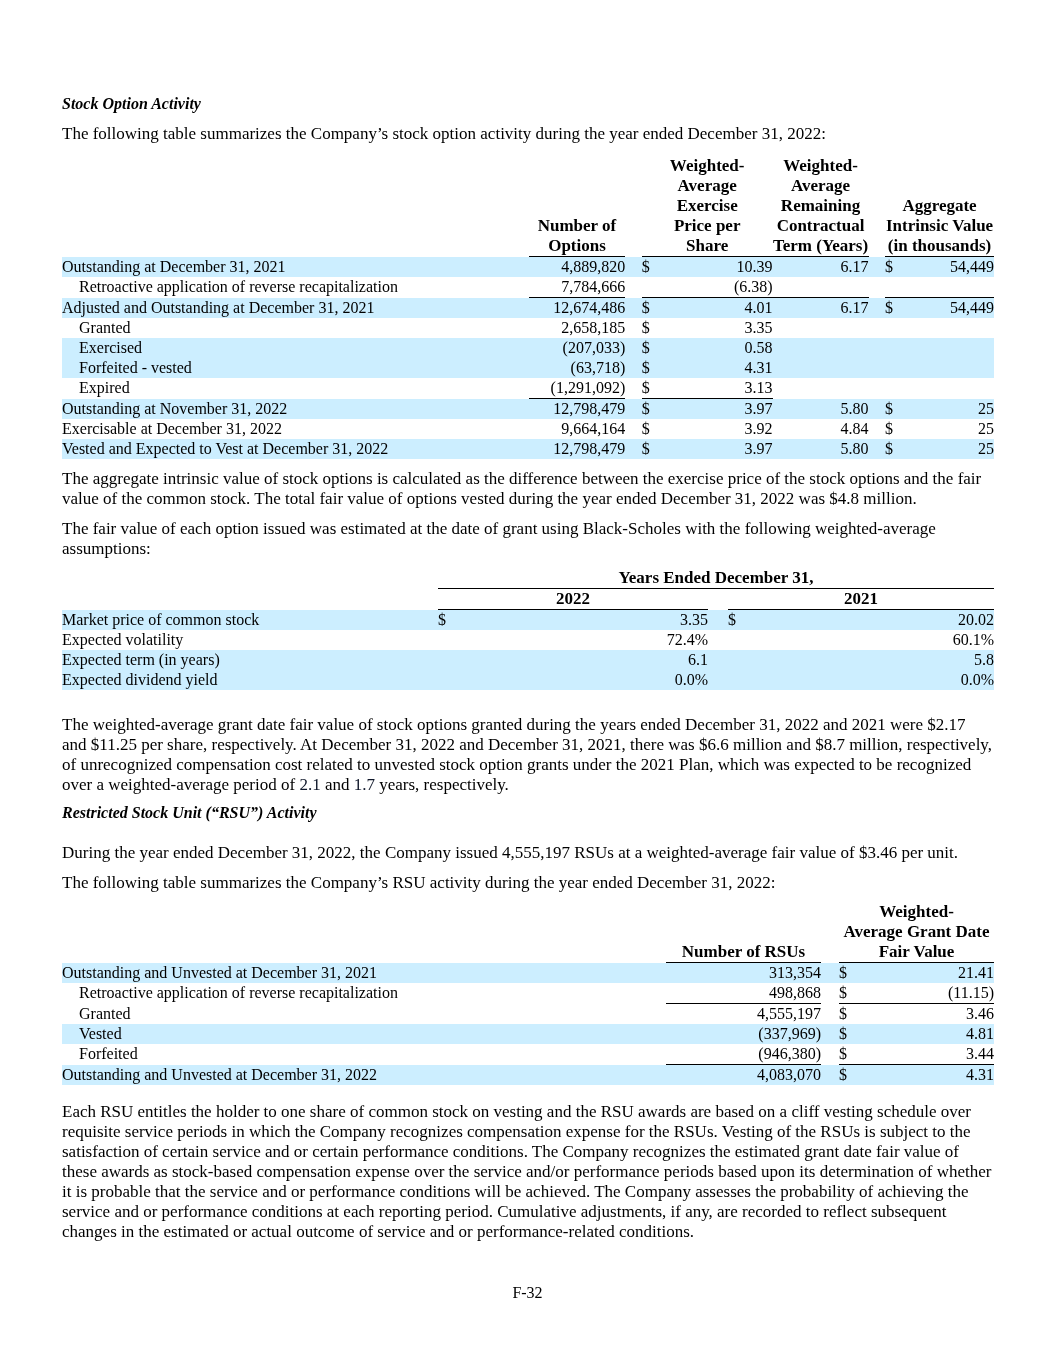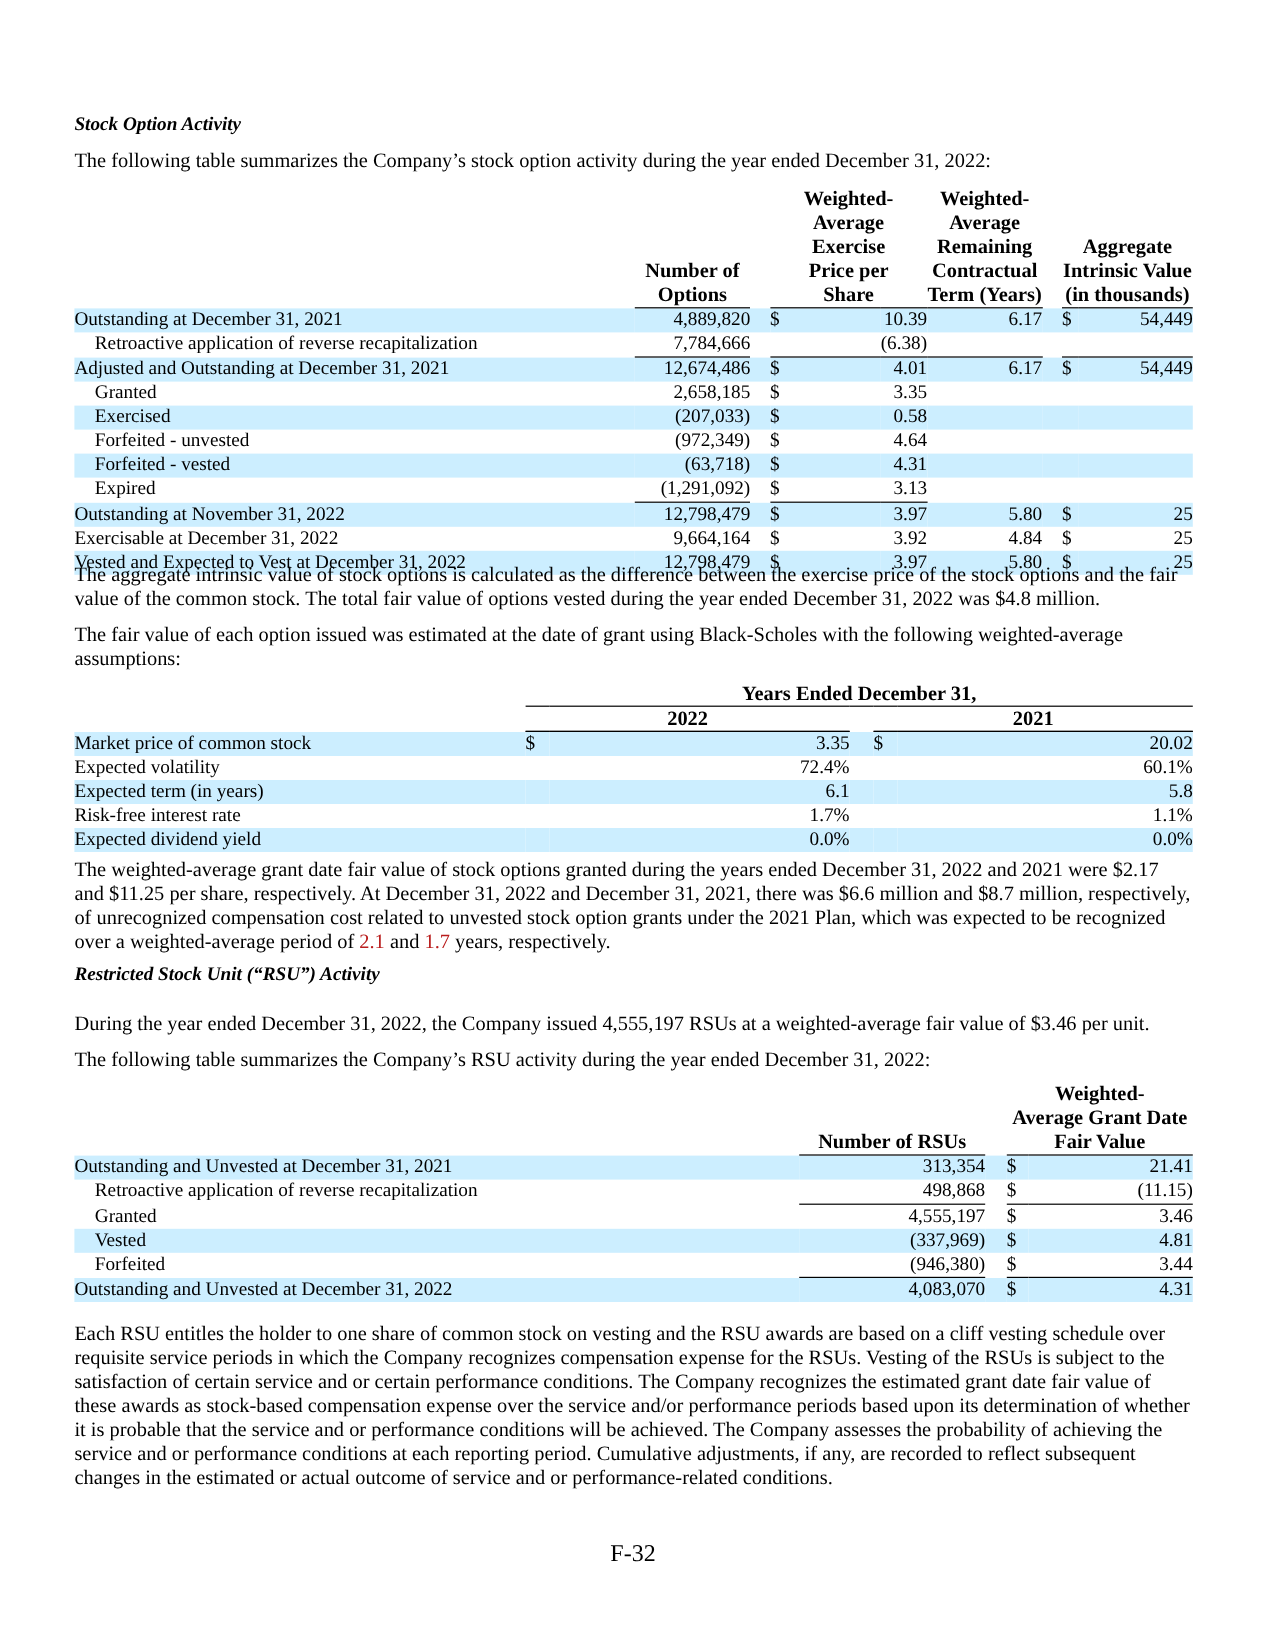--- a/index.html
+++ b/index.html
@@ -5,32 +5,32 @@
   html, body { margin: 0; padding: 0; background: #ffffff; }
   body {
     width: 1055px; height: 1365px; position: relative; overflow: hidden;
     font-family: "Liberation Serif", "DejaVu Serif", serif;
     color: #000; font-size: 16px;
   }
   .page { position: absolute; left: 62px; top: 0; width: 932px; }
   .abs { position: absolute; }
   .heading { font-weight: bold; font-style: italic; font-size: 16px; }
   .para { font-size: 17px; line-height: 20px; width: 932px; }
-  .green { color: #b91c1c; }
+  .green { color: #0f172a; }
 
   table.fin { border-collapse: collapse; position: absolute; font-size: 16px; }
   table.fin td { padding: 0; height: 20px; line-height: 20px; white-space: nowrap; }
   table.fin tr.shade td { background: #cceeff; }
   .num { text-align: right; }
   .dol { text-align: left; }
   .ind { padding-left: 17px !important; }
   .hdr { font-weight: bold; font-size: 17px; line-height: 15.5px; text-align: center; vertical-align: bottom; }
   .ul { border-bottom: 1px solid #000; }
   td.gap { background: transparent; }
-  .footer { position: absolute; top: 1284px; left: 0; width: 1055px; text-align: center; font-size: 20px; }
+  .footer { position: absolute; top: 1284px; left: 0; width: 1055px; text-align: center; font-size: 16px; }
 </style>
 </head>
 <body>
 
 <div class="page">
 
   <div class="abs heading" style="top:95px;">Stock Option Activity</div>
   <div class="abs para" style="top:124px;">The following table summarizes the Company’s stock option activity during the year ended December 31, 2022:</div>
 
   <table class="fin" style="top:156px; left:0; width:932px;">
@@ -124,31 +124,20 @@
           <td class="ind">Exercised</td>
           <td class="num">(207,033)</td>
           <td class="gap"></td>
           <td class="dol">$</td>
           <td class="num">0.58</td>
           <td class="num"></td>
           <td class="gap"></td>
           <td class="dol"></td>
           <td class="num"></td>
         </tr>
-        <tr>
-          <td class="ind">Forfeited - unvested</td>
-          <td class="num">(972,349)</td>
-          <td class="gap"></td>
-          <td class="dol">$</td>
-          <td class="num">4.64</td>
-          <td class="num"></td>
-          <td class="gap"></td>
-          <td class="dol"></td>
-          <td class="num"></td>
-        </tr>
         <tr class="shade">
           <td class="ind">Forfeited - vested</td>
           <td class="num">(63,718)</td>
           <td class="gap"></td>
           <td class="dol">$</td>
           <td class="num">4.31</td>
           <td class="num"></td>
           <td class="gap"></td>
           <td class="dol"></td>
           <td class="num"></td>
@@ -242,28 +231,20 @@
           <td class="num">60.1%</td>
         </tr>
         <tr class="shade">
           <td>Expected term (in years)</td>
           <td class="dol"></td>
           <td class="num">6.1</td>
           <td class="gap"></td>
           <td class="dol"></td>
           <td class="num">5.8</td>
         </tr>
-        <tr>
-          <td>Risk-free interest rate</td>
-          <td class="dol"></td>
-          <td class="num">1.7%</td>
-          <td class="gap"></td>
-          <td class="dol"></td>
-          <td class="num">1.1%</td>
-        </tr>
         <tr class="shade">
           <td>Expected dividend yield</td>
           <td class="dol"></td>
           <td class="num">0.0%</td>
           <td class="gap"></td>
           <td class="dol"></td>
           <td class="num">0.0%</td>
         </tr>
       </tbody>
   </table>

